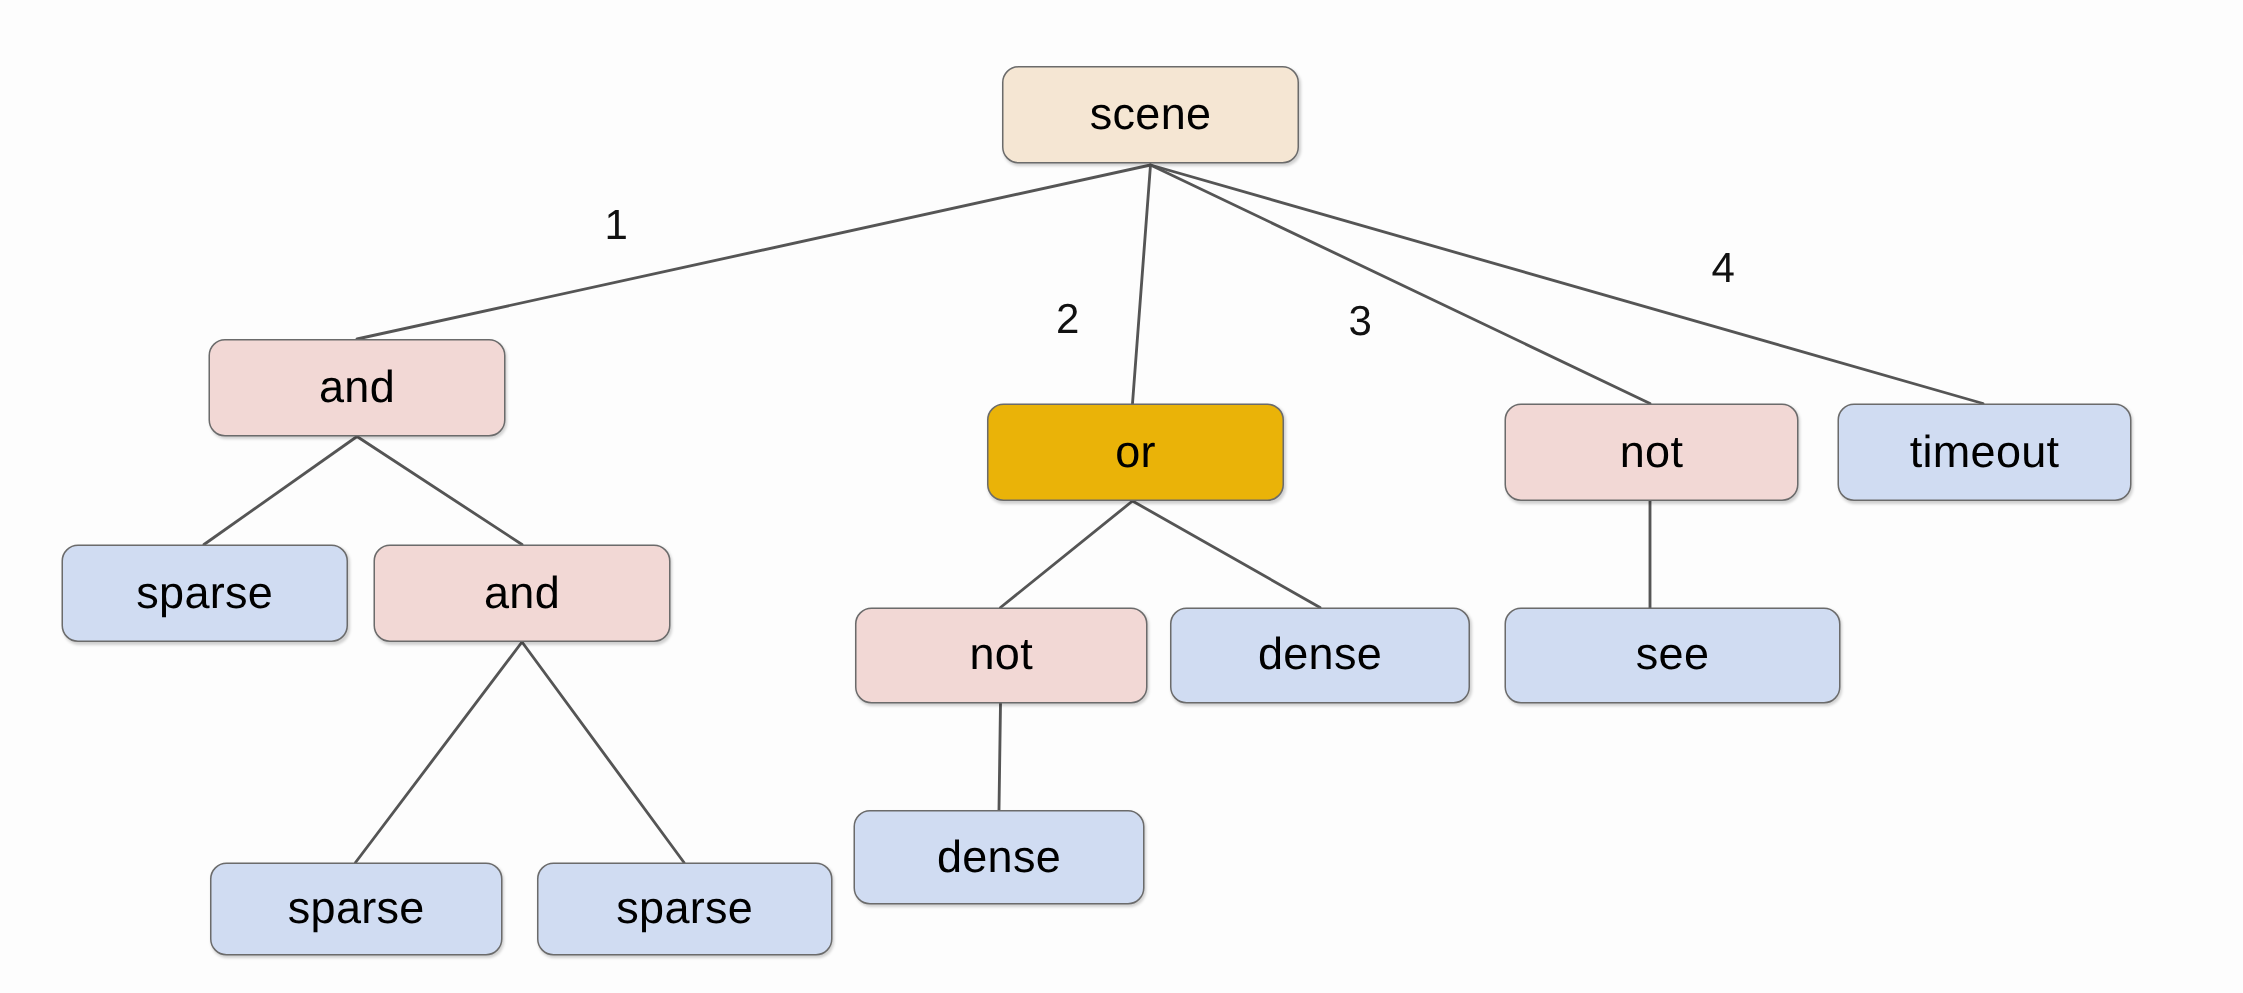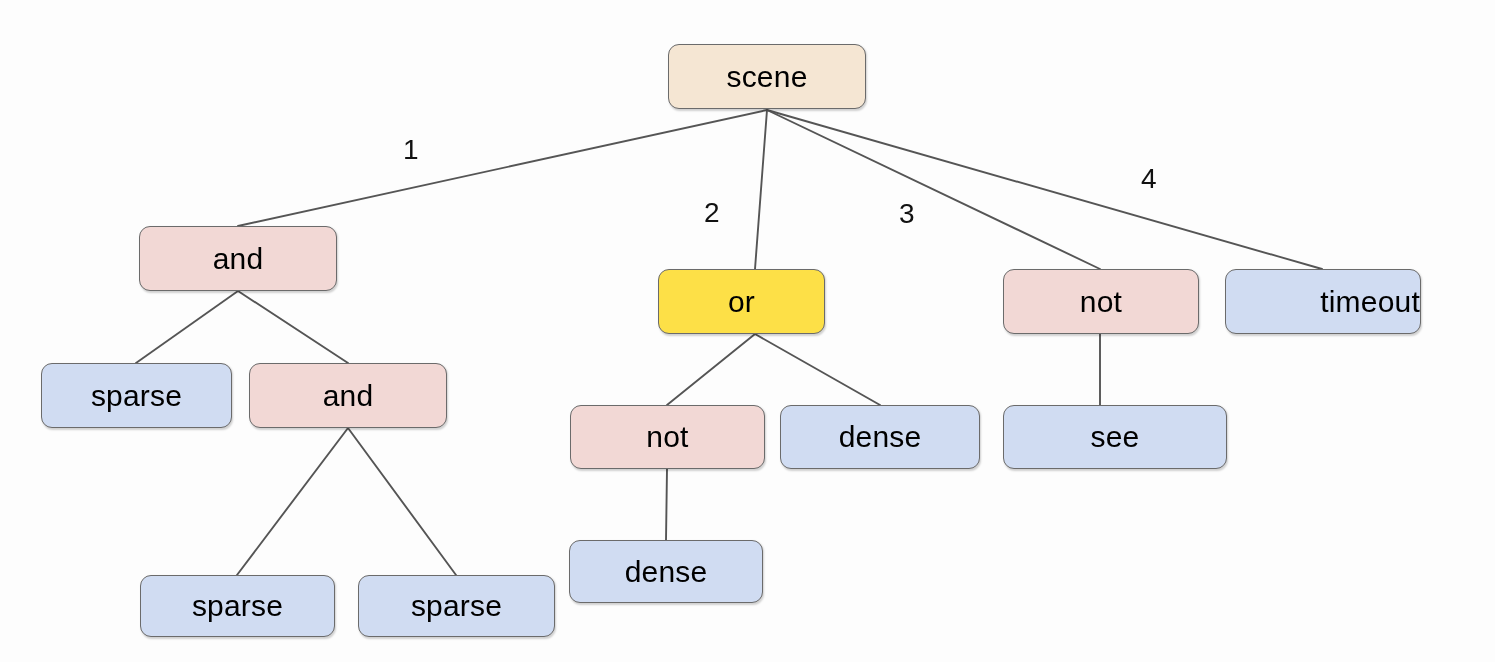--- a/index.html
+++ b/index.html
@@ -69,27 +69,27 @@
       <line x1="1100" y1="334" x2="1100" y2="405" stroke="#555555" stroke-width="1.9" stroke-linecap="round"></line>
     </svg>
 
   <div id="node-layer">
       <div class="node" style="left: 668px; top: 44px; width: 198px; height: 65px; background: rgb(245, 230, 211); border-color: rgb(107, 107, 107);">
         <span class="node-label">scene</span>
       </div>
       <div class="node" style="left: 139px; top: 226px; width: 198px; height: 65px; background: rgb(242, 216, 213); border-color: rgb(107, 107, 107);">
         <span class="node-label">and</span>
       </div>
-      <div class="node" style="left: 658px; top: 269px; width: 167px; height: 65px; background: #fde047; border-color: rgb(107, 107, 107);">
+      <div class="node" style="left: 658px; top: 269px; width: 198px; height: 65px; background: #eab308; border-color: rgb(107, 107, 107);">
         <span class="node-label">or</span>
       </div>
       <div class="node" style="left: 1003px; top: 269px; width: 196px; height: 65px; background: rgb(242, 216, 213); border-color: rgb(107, 107, 107);">
         <span class="node-label">not</span>
       </div>
-      <div class="node" style="left: 1225px; top: 269px; width: 196px; height: 65px; background: rgb(208, 220, 242); border-color: rgb(107, 107, 107); justify-content: flex-end;">
+      <div class="node" style="left: 1225px; top: 269px; width: 196px; height: 65px; background: rgb(208, 220, 242); border-color: rgb(107, 107, 107);">
         <span class="node-label">timeout</span>
       </div>
       <div class="node" style="left: 41px; top: 363px; width: 191px; height: 65px; background: rgb(208, 220, 242); border-color: rgb(107, 107, 107);">
         <span class="node-label">sparse</span>
       </div>
       <div class="node" style="left: 249px; top: 363px; width: 198px; height: 65px; background: rgb(242, 216, 213); border-color: rgb(107, 107, 107);">
         <span class="node-label">and</span>
       </div>
       <div class="node" style="left: 570px; top: 405px; width: 195px; height: 64px; background: rgb(242, 216, 213); border-color: rgb(107, 107, 107);">
         <span class="node-label">not</span>

